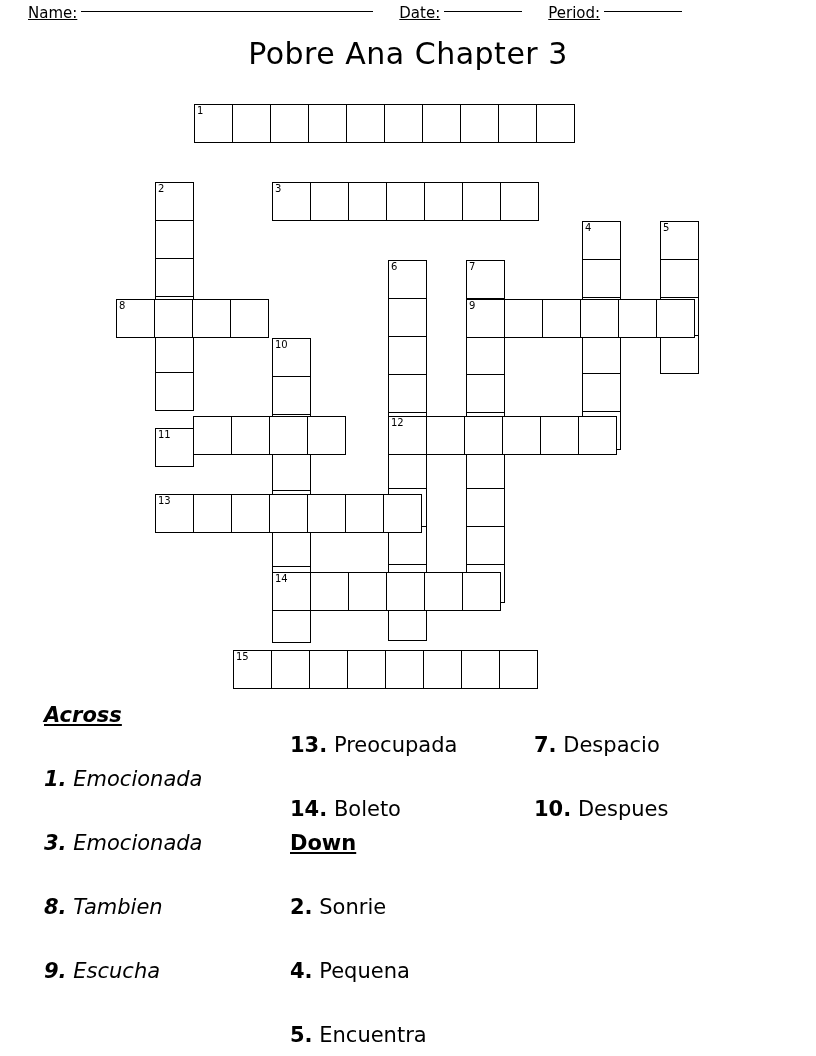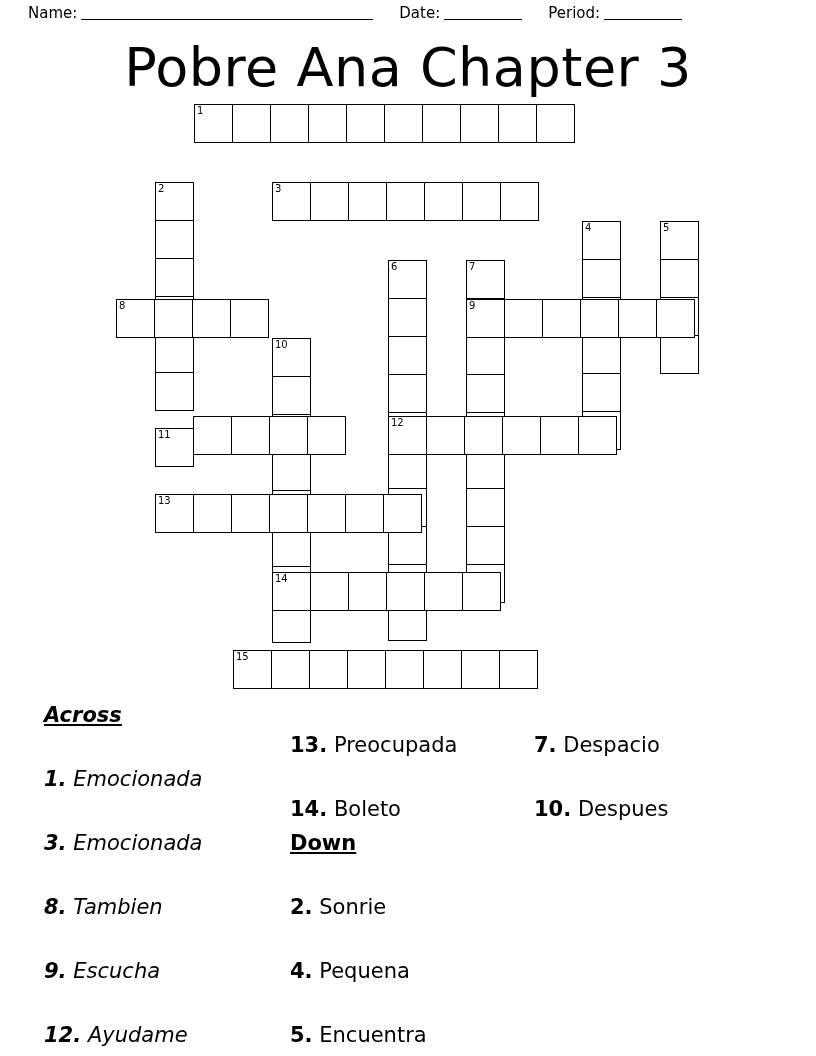--- a/index.html
+++ b/index.html
@@ -22,22 +22,23 @@
     top: 0px;
     left: 28px;
     right: 28px;
     height: 26px;
     display: flex;
     align-items: center;
     font-size: 15px;
   }
   .hdr-field {
     display: flex;
-    align-items: flex-end;
+    align-items: center;
     white-space: nowrap;
+    text-decoration: underline;
   }
   .hdr-label { margin-right: 4px; }
   .hdr-rule {
     display: inline-block;
     border-bottom: 1px solid #000;
     height: 0;
     position: relative;
     top: -2px;
   }
   .rule-name { width: 292px; }
@@ -46,21 +47,21 @@
   .hdr-gap-1 { width: 26px; }
   .hdr-gap-2 { width: 26px; }
 
   
   .title {
     position: absolute;
     top: 36px;
     left: 0;
     width: 816px;
     text-align: center;
-    font-size: 54px;
+    font-size: 30px;
     font-weight: normal;
     letter-spacing: 0.5px;
   }
 
   
   #grid {
     position: absolute;
     left: 0;
     top: 104px;
     width: 816px;
@@ -270,21 +271,20 @@
     <div class="cell" style="left: 499px; top: 546px;"></div>
   </div>
 
 <div id="clues">
   <div class="clue-col col-1">
       <div class="clue-head">Across</div>
       <div class="clue"><span class="cnum">1.</span><span class="ctext"> Emocionada</span></div>
       <div class="clue"><span class="cnum">3.</span><span class="ctext"> Emocionada</span></div>
       <div class="clue"><span class="cnum">8.</span><span class="ctext"> Tambien</span></div>
       <div class="clue"><span class="cnum">9.</span><span class="ctext"> Escucha</span></div>
-      <div class="clue"><span class="cnum">12.</span><span class="ctext"> Ayudame</span></div>
     </div>
   <div class="clue-col col-2">
       <div class="clue"><span class="cnum">13.</span><span class="ctext"> Preocupada</span></div>
       <div class="clue"><span class="cnum">14.</span><span class="ctext"> Boleto</span></div>
       <div class="clue-head">Down</div>
       <div class="clue"><span class="cnum">2.</span><span class="ctext"> Sonrie</span></div>
       <div class="clue"><span class="cnum">4.</span><span class="ctext"> Pequena</span></div>
       <div class="clue"><span class="cnum">5.</span><span class="ctext"> Encuentra</span></div>
     </div>
   <div class="clue-col col-3">

